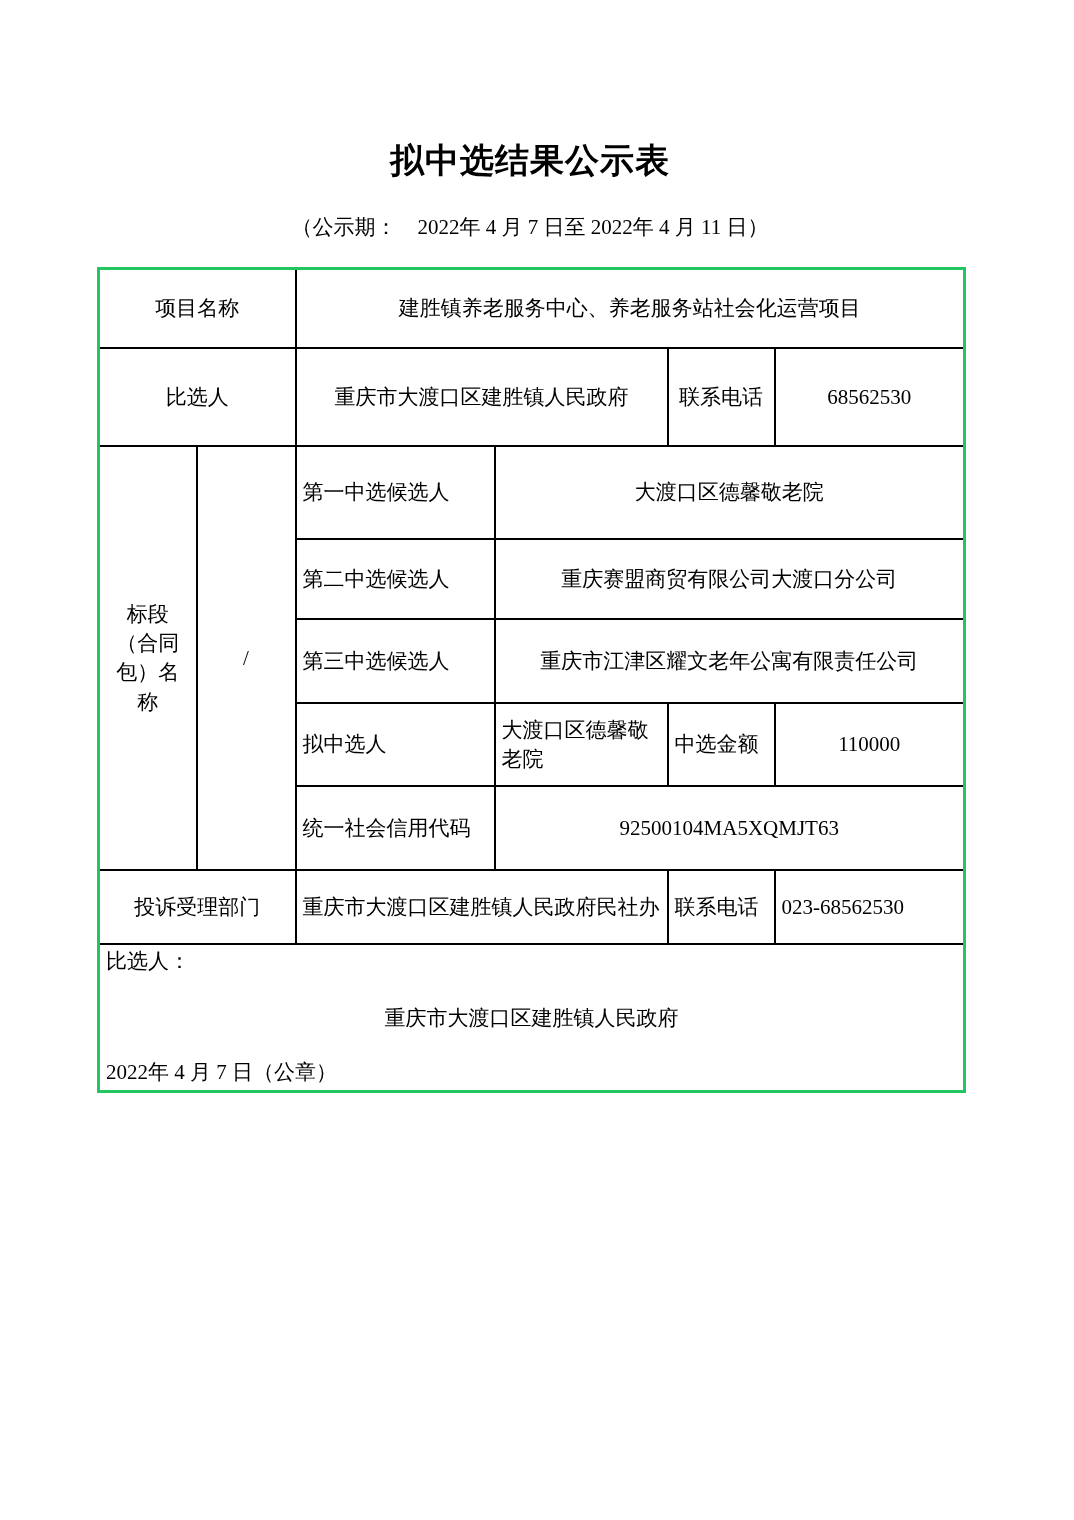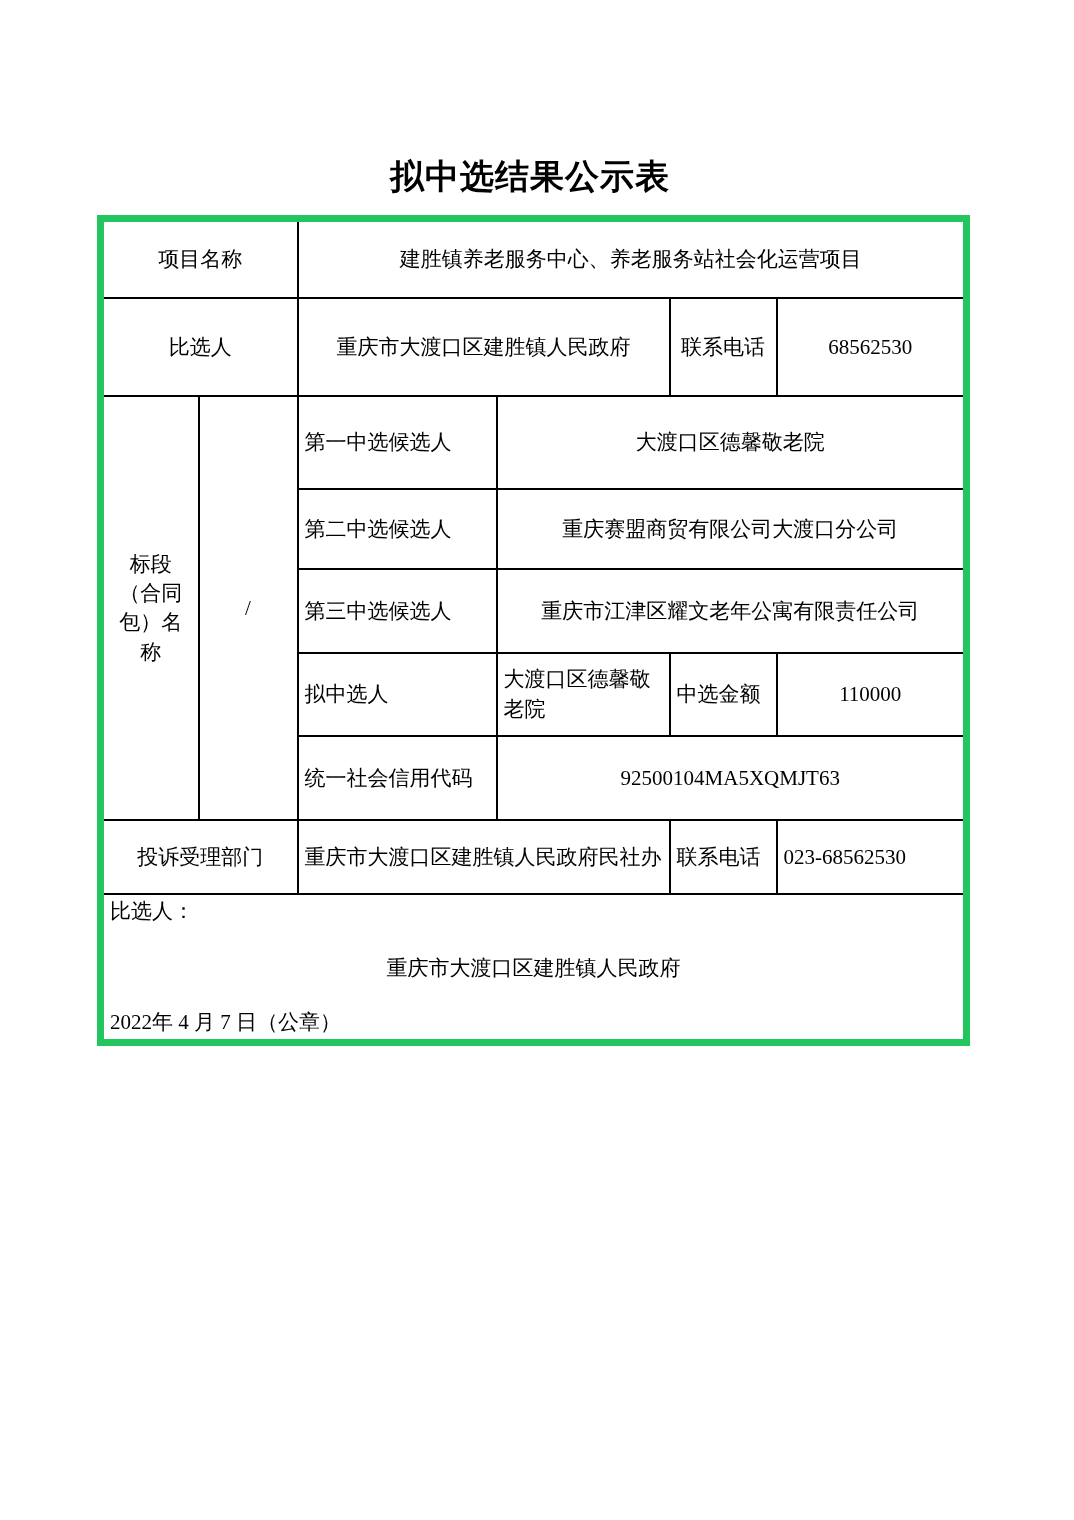--- a/index.html
+++ b/index.html
@@ -13,41 +13,41 @@
     font-family: "Liberation Serif", "DejaVu Serif", serif;
     overflow: hidden;
   }
   .content {
     position: absolute;
     left: 97px;
     top: 0;
     width: 866px;
   }
   .title {
-    margin: 16px;
+    margin: 0;
     padding-top: 141px;
     font-size: 34px;
     font-weight: bold;
     text-align: center;
     letter-spacing: 1px;
     line-height: 1.2;
   }
   .subtitle {
     margin-top: 33px;
     font-size: 21px;
     text-align: center;
     white-space: pre;
     line-height: 1.2;
   }
   table.notice {
-    margin-top: 17px;
+    margin-top: 27px;
     width: 866px;
     table-layout: fixed;
     border-collapse: collapse;
-    border: 7px solid #22c55e;
+    border: 3px solid #22c55e;
     padding-left: 32px;
   }
   table.notice td {
     border: 2px solid #000000;
     font-size: 21px;
     line-height: 1.4;
     padding: 2px 6px;
     vertical-align: middle;
     overflow: hidden;
   }
@@ -60,20 +60,21 @@
   .sig-org { text-align: center; margin-top: 27px; }
   .sig-date { text-align: left; margin-top: 25px; padding-right: 6px; }
 </style>
 </head>
 <body>
 
 <div class="doc">
   <div class="content">
 
     <h1 class="title">拟中选结果公示表</h1>
+    <div class="subtitle">（公示期：    2022年 4 月 7 日至 2022年 4 月 11 日）</div>
 
     <table class="notice">
       <colgroup>
         <col style="width:98px">
         <col style="width:99px">
         <col style="width:199px">
         <col style="width:173px">
         <col style="width:107px">
         <col style="width:190px">
       </colgroup>

